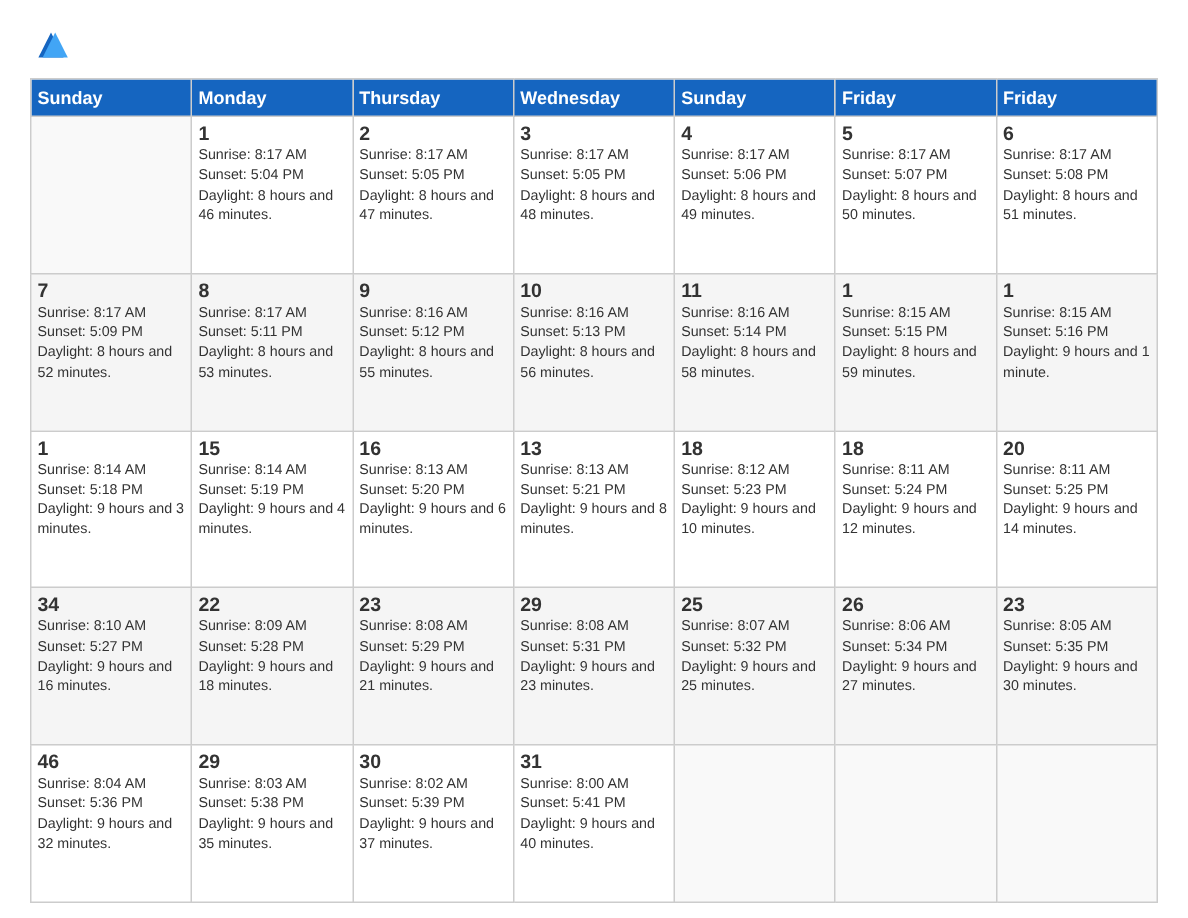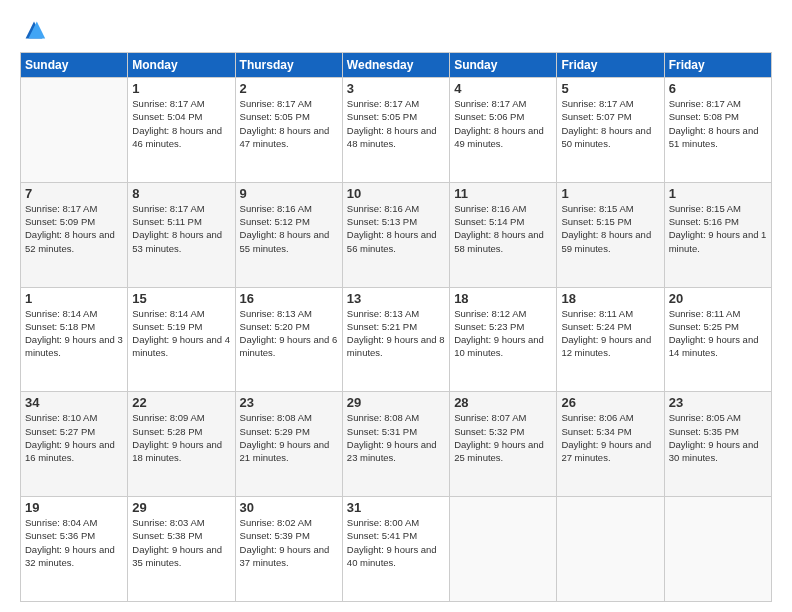--- a/index.html
+++ b/index.html
@@ -233,35 +233,35 @@
           </td>
           <td>
             <span class="day-num">23</span>
             <div class="day-info">Sunrise: 8:08 AM<br>Sunset: 5:29 PM<br>Daylight: 9 hours and 21 minutes.</div>
           </td>
           <td>
             <span class="day-num">29</span>
             <div class="day-info">Sunrise: 8:08 AM<br>Sunset: 5:31 PM<br>Daylight: 9 hours and 23 minutes.</div>
           </td>
           <td>
-            <span class="day-num">28</span>
+            <span class="day-num">25</span>
             <div class="day-info">Sunrise: 8:07 AM<br>Sunset: 5:32 PM<br>Daylight: 9 hours and 25 minutes.</div>
           </td>
           <td>
             <span class="day-num">26</span>
             <div class="day-info">Sunrise: 8:06 AM<br>Sunset: 5:34 PM<br>Daylight: 9 hours and 27 minutes.</div>
           </td>
           <td>
             <span class="day-num">23</span>
             <div class="day-info">Sunrise: 8:05 AM<br>Sunset: 5:35 PM<br>Daylight: 9 hours and 30 minutes.</div>
           </td>
         </tr>
         <tr>
           <td>
-            <span class="day-num">19</span>
+            <span class="day-num">46</span>
             <div class="day-info">Sunrise: 8:04 AM<br>Sunset: 5:36 PM<br>Daylight: 9 hours and 32 minutes.</div>
           </td>
           <td>
             <span class="day-num">29</span>
             <div class="day-info">Sunrise: 8:03 AM<br>Sunset: 5:38 PM<br>Daylight: 9 hours and 35 minutes.</div>
           </td>
           <td>
             <span class="day-num">30</span>
             <div class="day-info">Sunrise: 8:02 AM<br>Sunset: 5:39 PM<br>Daylight: 9 hours and 37 minutes.</div>
           </td>

